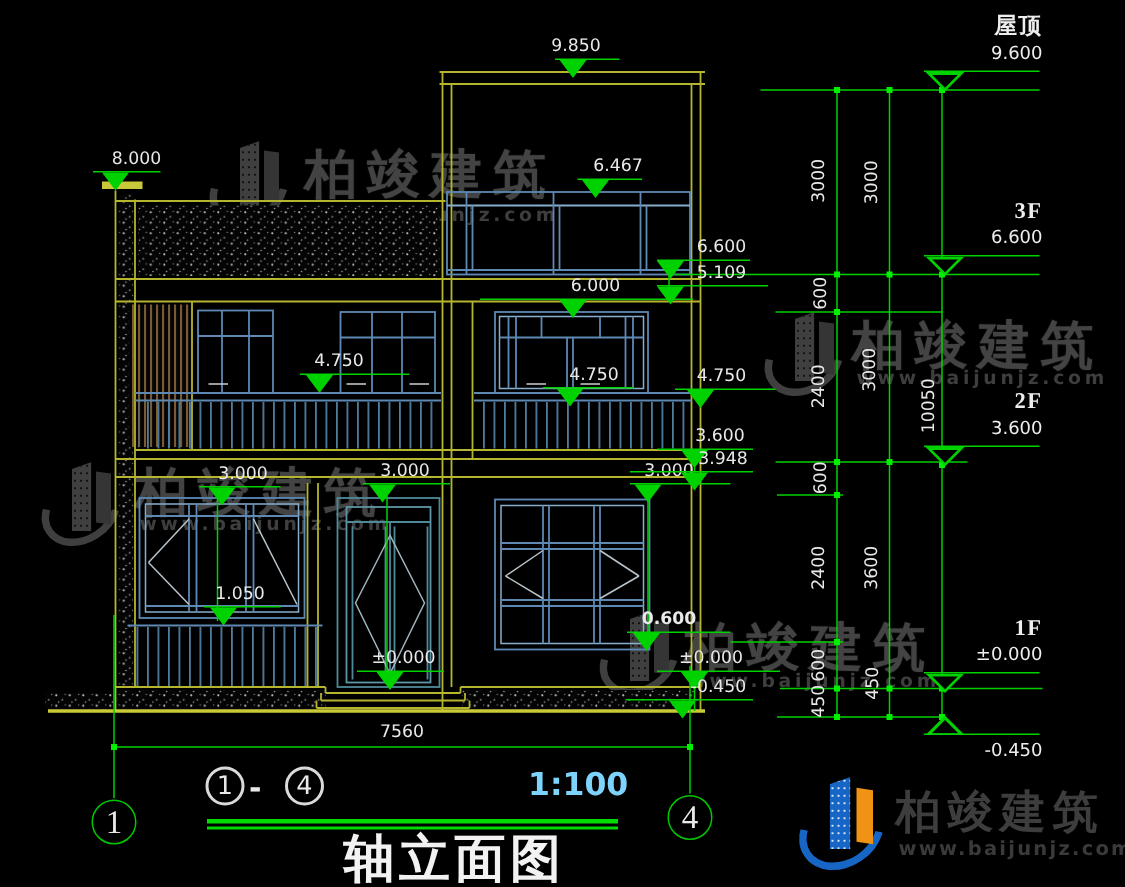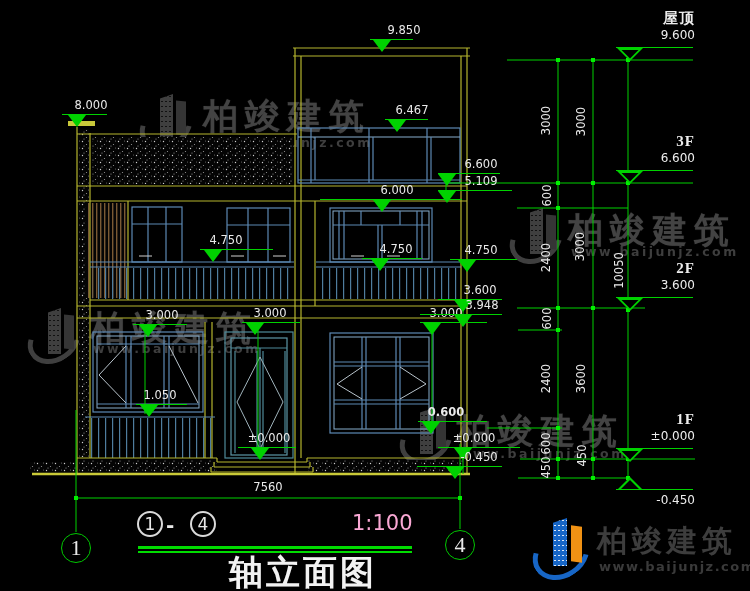--- a/index.html
+++ b/index.html
@@ -54,21 +54,21 @@
   .fname{font-family:"Liberation Serif",serif;font-weight:bold;font-size:15px;letter-spacing:1px;}
   .abubble{position:absolute;width:30px;height:30px;border:1.5px solid #00c800;border-radius:50%;
            color:#e9e9e9;font-family:"Liberation Serif",serif;font-size:22px;text-align:center;line-height:27px;}
 
   
   .title-block{position:absolute;left:0;top:0;z-index:3;color:#f0f0f0;}
   .tcirc{position:absolute;width:26px;height:26px;border:2px solid #dadada;border-radius:50%;
          text-align:center;font-size:17px;line-height:23px;color:#e8e8e8;}
   .tdash{position:absolute;font-size:20px;font-weight:bold;color:#e8e8e8;}
   .tname{position:absolute;font-size:34px;font-weight:bold;letter-spacing:3px;color:#f2f2f2;white-space:nowrap;}
-  .tscale{position:absolute;font-size:21px;font-weight:normal;color:#f9a8d4;white-space:nowrap;}
+  .tscale{position:absolute;font-size:21px;font-weight:bold;color:#7dd3fc;white-space:nowrap;}
   .uline{position:absolute;background:#00dc00;}
 </style>
 </head>
 <body>
 
 <div id="stage">
 
   <div class="wm">
     <div class="wmlogo" style="left:140px;top:92px;">
         <i class="sw"></i>
@@ -304,21 +304,21 @@
         <rect x="458" y="496" width="4" height="4"></rect>
     </g>
   </svg>
 
   <div id="annot">
       <div class="gline" style="left: 62px; top: 114px; width: 45px;"></div>
       <div class="gtri" style="left: 68px; top: 115px;"></div>
       <div class="dtxt" style="left: 46px; top: 98px; width: 90px; text-align: center;">8.000</div>
       <div class="gline" style="left: 370px; top: 39px; width: 43px;"></div>
       <div class="gtri" style="left: 373px; top: 40px;"></div>
-      <div class="dtxt" style="left: 359px; top: 23px; width: 90px;">9.850</div>
+      <div class="dtxt" style="left: 339px; top: 23px; width: 90px;">9.850</div>
       <div class="gline" style="left: 385px; top: 119px; width: 43px;"></div>
       <div class="gtri" style="left: 388px; top: 120px;"></div>
       <div class="dtxt" style="left: 367px; top: 103px; width: 90px;">6.467</div>
       <div class="gline" style="left: 320px; top: 199px; width: 142px;"></div>
       <div class="gtri" style="left: 373px; top: 200px;"></div>
       <div class="dtxt" style="left: 352px; top: 183px; width: 90px;">6.000</div>
       <div class="gline" style="left: 200px; top: 249px; width: 73px;"></div>
       <div class="gtri" style="left: 204px; top: 250px;"></div>
       <div class="dtxt" style="left: 181px; top: 233px; width: 90px;">4.750</div>
       <div class="gline" style="left: 362px; top: 258px; width: 60px;"></div>

